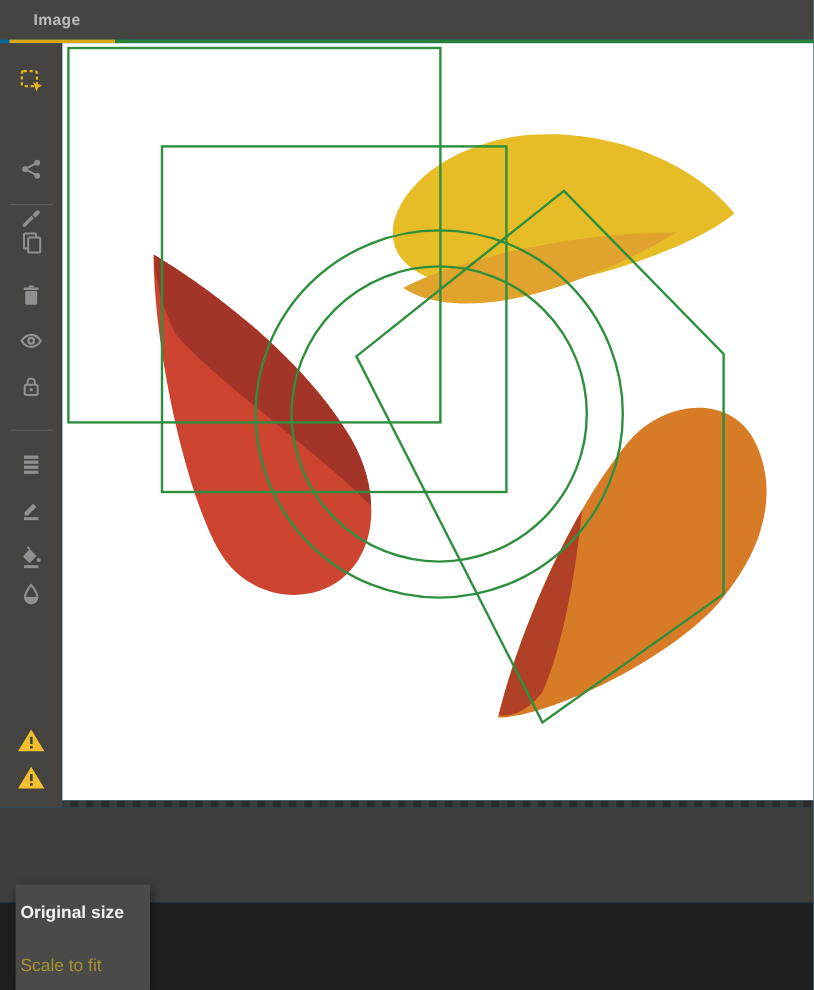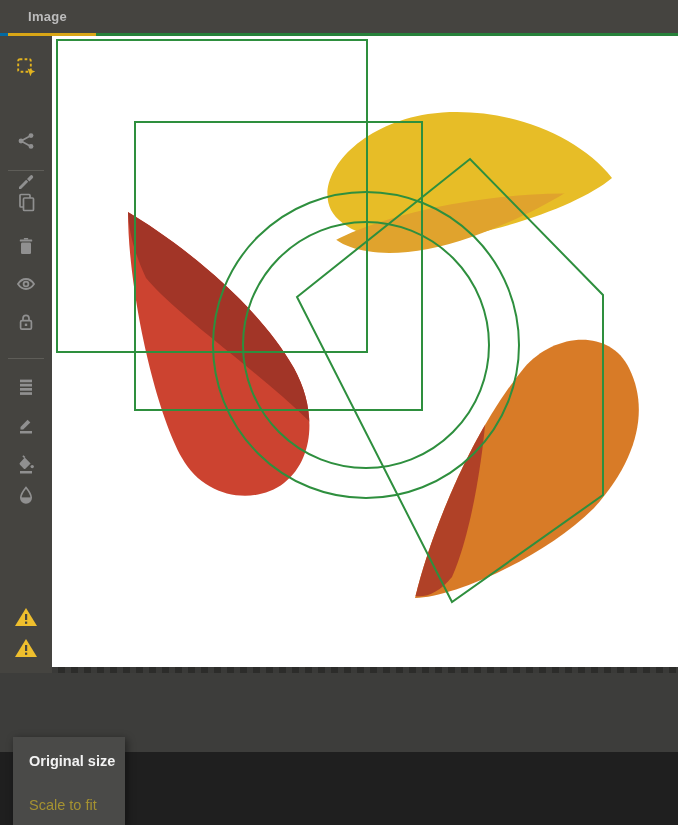--- a/index.html
+++ b/index.html
@@ -28,21 +28,21 @@
 
   
   .statusbar { position:absolute; left:0; top:673px; width:678px; height:79px; background:#3d3d3b; }
 
   .bottom-fill { position:absolute; left:0; top:752px; width:678px; height:73px; background:#1f1f1f; }
 
   
   .menu { position:absolute; left:13px; top:737px; width:112px; height:88px; background:#4a4a48;
           box-shadow:2px 2px 8px rgba(0,0,0,.45); padding-top:2px; }
   .menu-item { display:block; width:100%; height:44px; background:none; border:none; text-align:left;
-               padding:0 0 0 16px; font-size:14.5px; cursor:pointer; font-family:"Liberation Sans", sans-serif; }
+               padding:0 0 0 4px; font-size:14.5px; cursor:pointer; font-family:"Liberation Sans", sans-serif; }
   .menu-item.primary { color:#f2f2f2; font-weight:700; }
   .menu-item.secondary { color:#a59231; font-weight:400; }
 </style>
 </head>
 <body>
 
 <div id="app">
 
   <div class="header">
     <button class="tab">Image</button>

